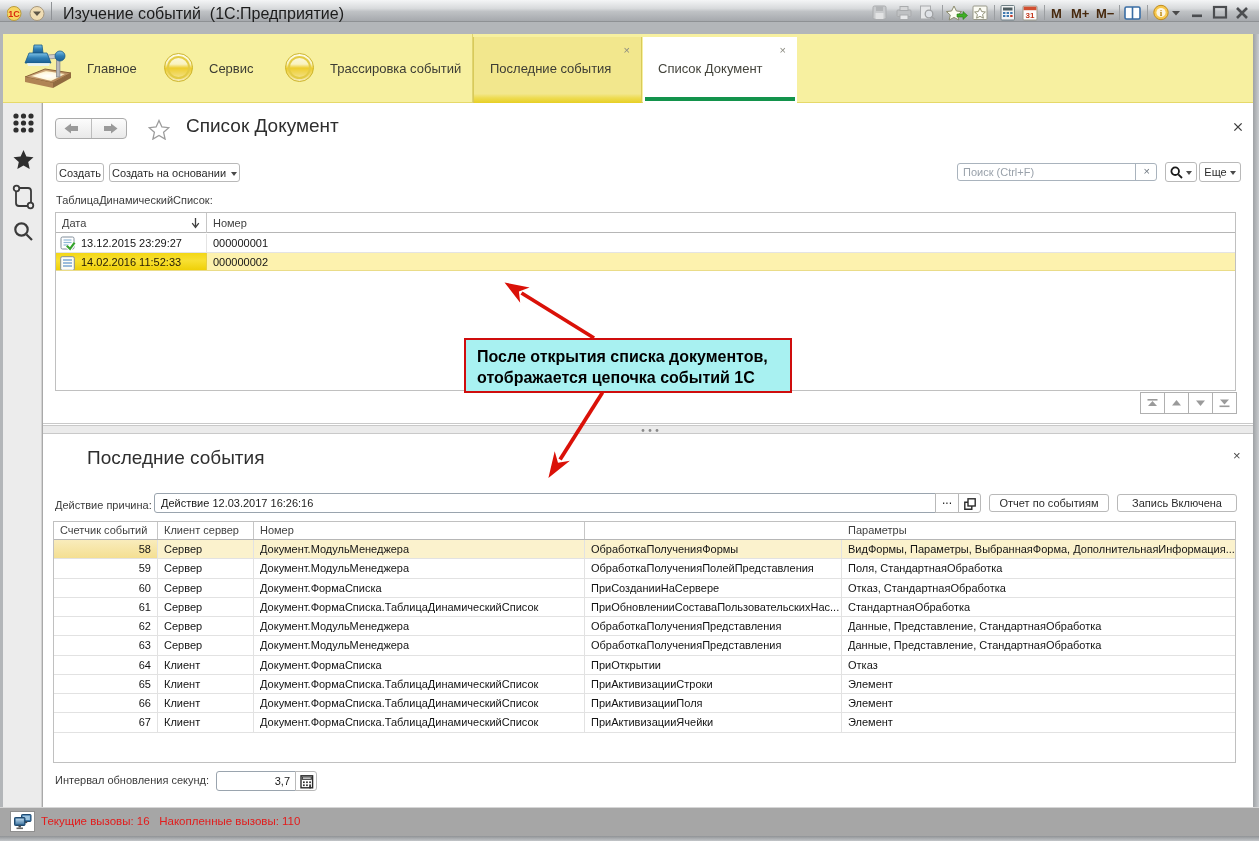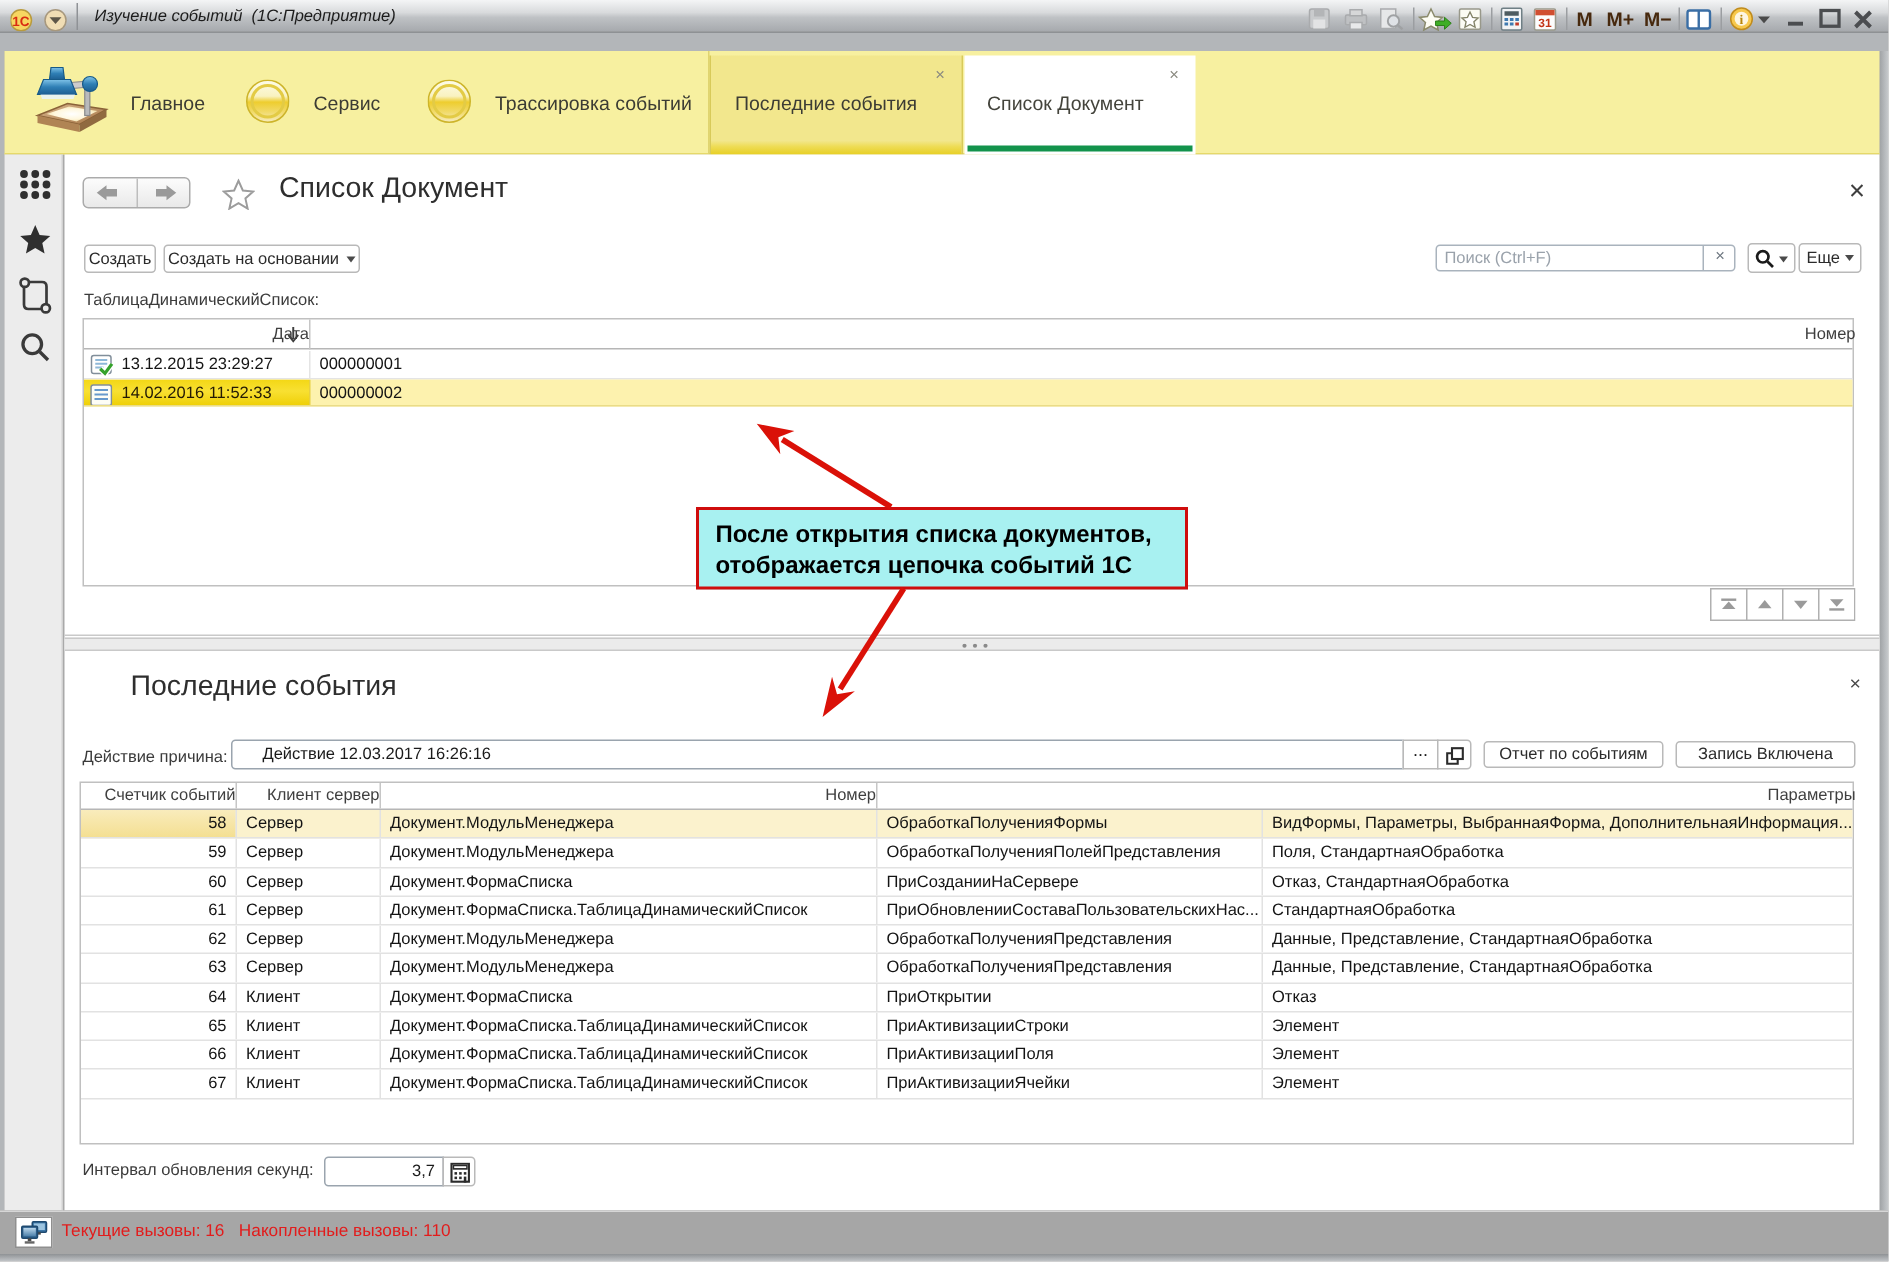--- a/index.html
+++ b/index.html
@@ -10,21 +10,21 @@
 
 #titlebar { left:0; top:0; width:1259px; height:22px;
   background:linear-gradient(#f4f5f6 0%, #d8dadc 40%, #bfc2c5 55%, #a6a9ad 100%);
   border-bottom:1px solid #8e9194; }
 #framestrip { left:0; top:22px; width:1259px; height:12px; background:#b3b6b9; }
 #leftborder { left:0; top:34px; width:3px; height:773px; background:#b3b6b9; }
 #rightborder { left:1253px; top:34px; width:6px; height:773px; background:linear-gradient(90deg,#9fa2a5,#c8cbce); }
 #statusbar { left:0; top:807px; width:1259px; height:29px; background:#a6a6a6; border-top:1px solid #d6d6d6; }
 #bottomborder { left:0; top:836px; width:1259px; height:5px; background:linear-gradient(#8f9295,#c3c6c9); }
 
-#title-text { left:63px; top:5px; font-size:11px; color:#1c1c1c;font-style:italic; }
+#title-text { left:63px; top:5px; font-size:16px; color:#1c1c1c; }
 
 
 #yellowbar { left:3px; top:34px; width:1250px; height:69px; background:#f7f0a0; border-bottom:1px solid #e6d96a; }
 .tb-label { position:absolute; font-size:13px; color:#3c3c34; top:27px; }
 #tab-inactive { position:absolute; left:470px; top:3px; width:169px; height:66px;
   background:linear-gradient(#f2e78d 0%, #f2e78d 86%, #eedc55 92%, #e7cf25 100%);
   border-left:1px solid #d8ca5a; border-right:1px solid #d8ca5a; }
 #tab-active { position:absolute; left:640px; top:3px; width:154px; height:66px; background:#ffffff; }
 #tab-green { position:absolute; left:2px; bottom:2px; width:150px; height:4px; background:#13934c; }
 .tabx { position:absolute; color:#8a8a80; font-size:11px; top:8px; right:11px; line-height:1; }
@@ -41,21 +41,21 @@
 
 
 .btn { position:absolute; background:#ffffff; border:1px solid #b9b9b9; border-radius:3px;
   font-size:11px; color:#2b2b2b; text-align:center; }
 .caret { display:inline-block; width:0; height:0; border-left:3.5px solid transparent;
   border-right:3.5px solid transparent; border-top:4px solid #4a4a4a; vertical-align:middle; margin-left:5px; }
 
 
 .grid { position:absolute; border:1px solid #c0c0c0; background:#fff; }
 .grid .hdr { position:absolute; left:0; top:0; right:0; height:20px; border-bottom:1px solid #b6b6b6; font-size:11px; color:#3f3f3f; }
-.hcell { position:absolute; top:0; height:20px; line-height:20px; padding-left:6px; border-right:1px solid #c6c6c6; overflow:hidden; white-space:nowrap;text-align:right; }
+.hcell { position:absolute; top:0; height:20px; line-height:20px; padding-left:6px; border-right:1px solid #c6c6c6; overflow:hidden; white-space:nowrap; }
 .hcell:last-child { border-right:none; }
 .row { position:absolute; left:0; right:0; font-size:11px; color:#141414; white-space:nowrap; overflow:hidden; }
 .cell { position:absolute; top:0; bottom:0; padding-left:6px; line-height:19px; overflow:hidden; white-space:nowrap; }
 
 #lowgrid .hdr { height:18px; }
 #lowgrid .hcell { height:17px; line-height:17px; }
 
 
 .lrow { height:19.25px; border-bottom:1px solid #e2e2e2; }
 .lrow .cell { line-height:18.5px; }
@@ -348,21 +348,21 @@
           <circle cx="16" cy="1.5" r="1.4"></circle>
         </g>
       </svg>
   </div>
 
   <div id="low" style="position:absolute;left:0;top:331px;width:1210px;height:373px;">
     <div style="position:absolute;left:44px;top:13px;font-size:19px;color:#2e2e2e;">Последние события</div>
     <div style="position:absolute;left:1190px;top:14px;font-size:13px;color:#4a4a4a;">×</div>
 
     <div style="position:absolute;left:12px;top:65px;font-size:11px;color:#3b3b3b;">Действие причина:</div>
-    <div style="position:absolute;left:111px;top:59px;width:782px;height:20px;border:1px solid #9aa4ae;border-radius:3px 0 0 3px;background:#fff;font-size:11px;line-height:18px;padding-left:20px;color:#1a1a1a;">Действие 12.03.2017 16:26:16</div>
+    <div style="position:absolute;left:111px;top:59px;width:782px;height:20px;border:1px solid #9aa4ae;border-radius:3px 0 0 3px;background:#fff;font-size:11px;line-height:18px;padding-left:6px;color:#1a1a1a;">Действие 12.03.2017 16:26:16</div>
     <div class="btn" style="left:892px;top:59px;width:24px;height:20px;border-radius:0;line-height:13px;font-size:12px;color:#1a1a1a;">...</div>
     <div class="btn" style="left:915px;top:59px;width:23px;height:20px;border-radius:0 3px 3px 0;">
       <svg style="position:absolute;left:5px;top:4px;" width="12" height="12" viewBox="0 0 12 12">
           <g fill="none" stroke="#2b2b2b" stroke-width="1.4">
             <rect x="4" y="0.8" width="7.2" height="7.2"></rect>
             <path d="M7.8 8 L7.8 11.2 L0.8 11.2 L0.8 4.2 L4 4.2"></path>
           </g>
         </svg>
     </div>
     <div class="btn" style="left:946px;top:60px;width:120px;height:18px;line-height:16px;">Отчет по событиям</div>

